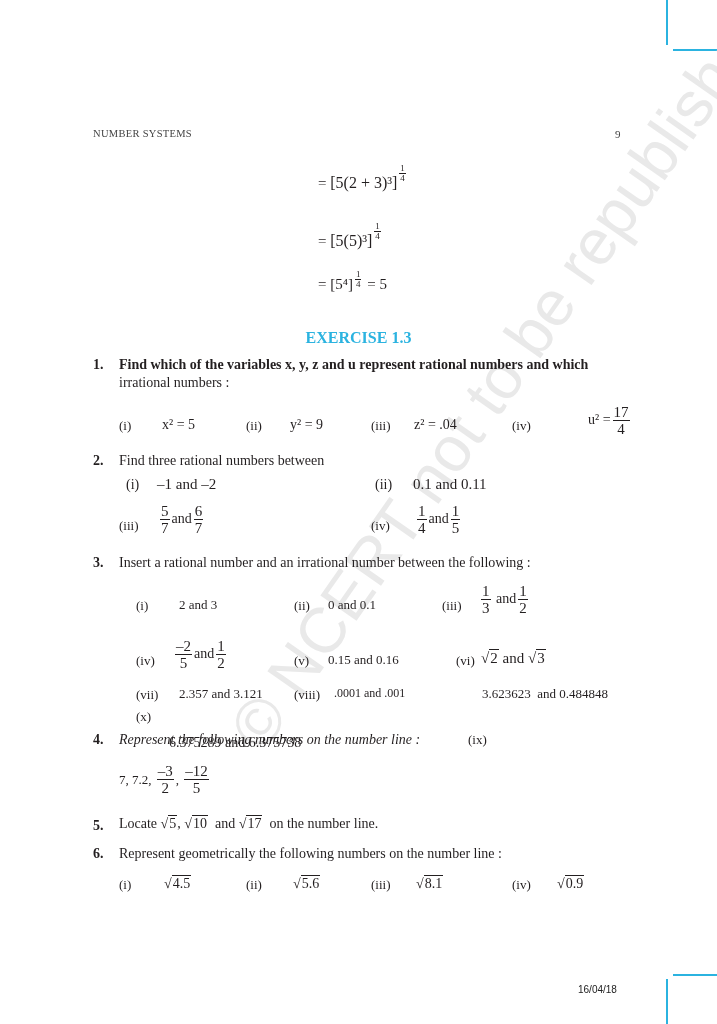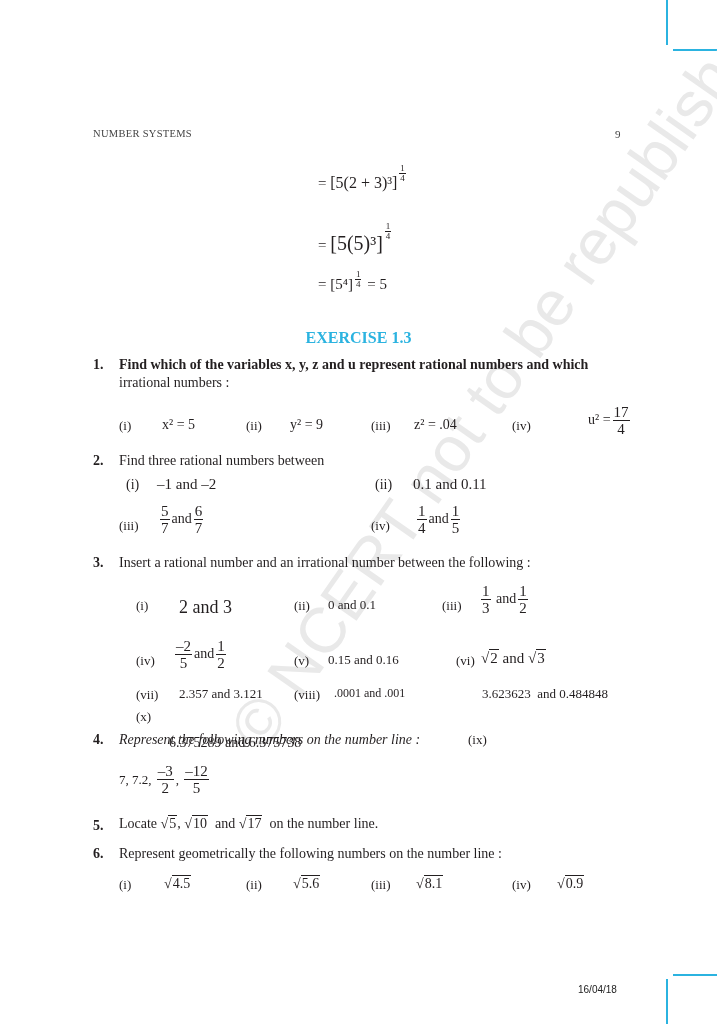--- a/index.html
+++ b/index.html
@@ -39,21 +39,21 @@
 
 <div class="abs eq" style="left:318px;top:174px;">
   <span>=</span>
   <span style="font-size:16px;">[5(2 + 3)³]</span><span class="frac small" style="vertical-align:top;position:relative;top:-10px;">
       <span class="num">1</span>
       <span>4</span>
     </span>
 </div>
 <div class="abs eq" style="left:318px;top:232px;">
   <span>=</span>
-  <span style="font-size:20px;">[5(5)³]</span><span class="frac small" style="vertical-align:top;position:relative;top:-10px;">
+  <span style="font-size:16px;">[5(5)³]</span><span class="frac small" style="vertical-align:top;position:relative;top:-10px;">
       <span class="num">1</span>
       <span>4</span>
     </span>
 </div>
 <div class="abs eq" style="left:318px;top:276px;">
   <span>=</span>
   <span style="font-size:15px;">[5⁴]</span><span class="frac small" style="vertical-align:top;position:relative;top:-6px;">
       <span class="num">1</span>
       <span>4</span>
     </span>
@@ -103,21 +103,21 @@
     </span><span>and</span><span class="frac">
       <span class="num">1</span>
       <span>5</span>
     </span>
 </div>
 
 <div class="abs qnum" style="left:93px;top:555px;">3.</div>
 <div class="abs qtext" style="left:119px;top:555px;">Insert a rational number and an irrational number between the following :</div>
 
 <div class="abs lbl" style="left:136px;top:598px;">(i)</div>
-<div class="abs math" style="left:179px;top:597px;font-size:18px;">2 and 3</div>
+<div class="abs math" style="left:179px;top:597px;font-size:13px;">2 and 3</div>
 <div class="abs lbl" style="left:294px;top:598px;">(ii)</div>
 <div class="abs math" style="left:328px;top:597px;font-size:13px;">0 and 0.1</div>
 <div class="abs lbl" style="left:442px;top:598px;">(iii)</div>
 <div class="abs math" style="left:479px;top:583px;">
   <span class="frac">
       <span class="num">1</span>
       <span>3</span>
     </span> <span>and</span><span class="frac">
       <span class="num">1</span>
       <span>2</span>

